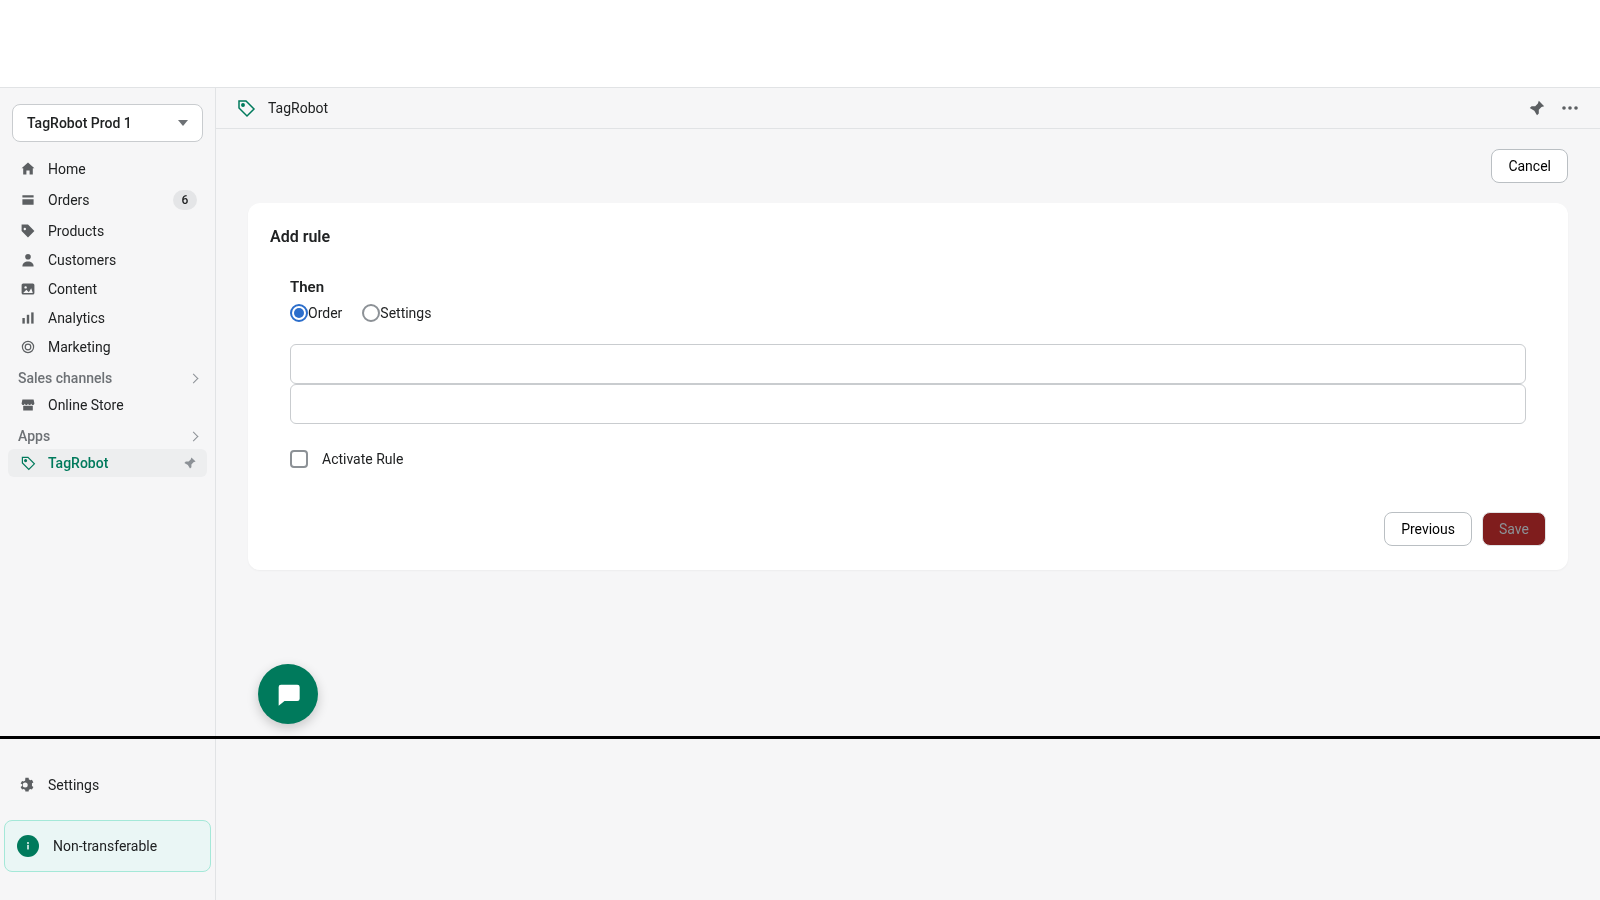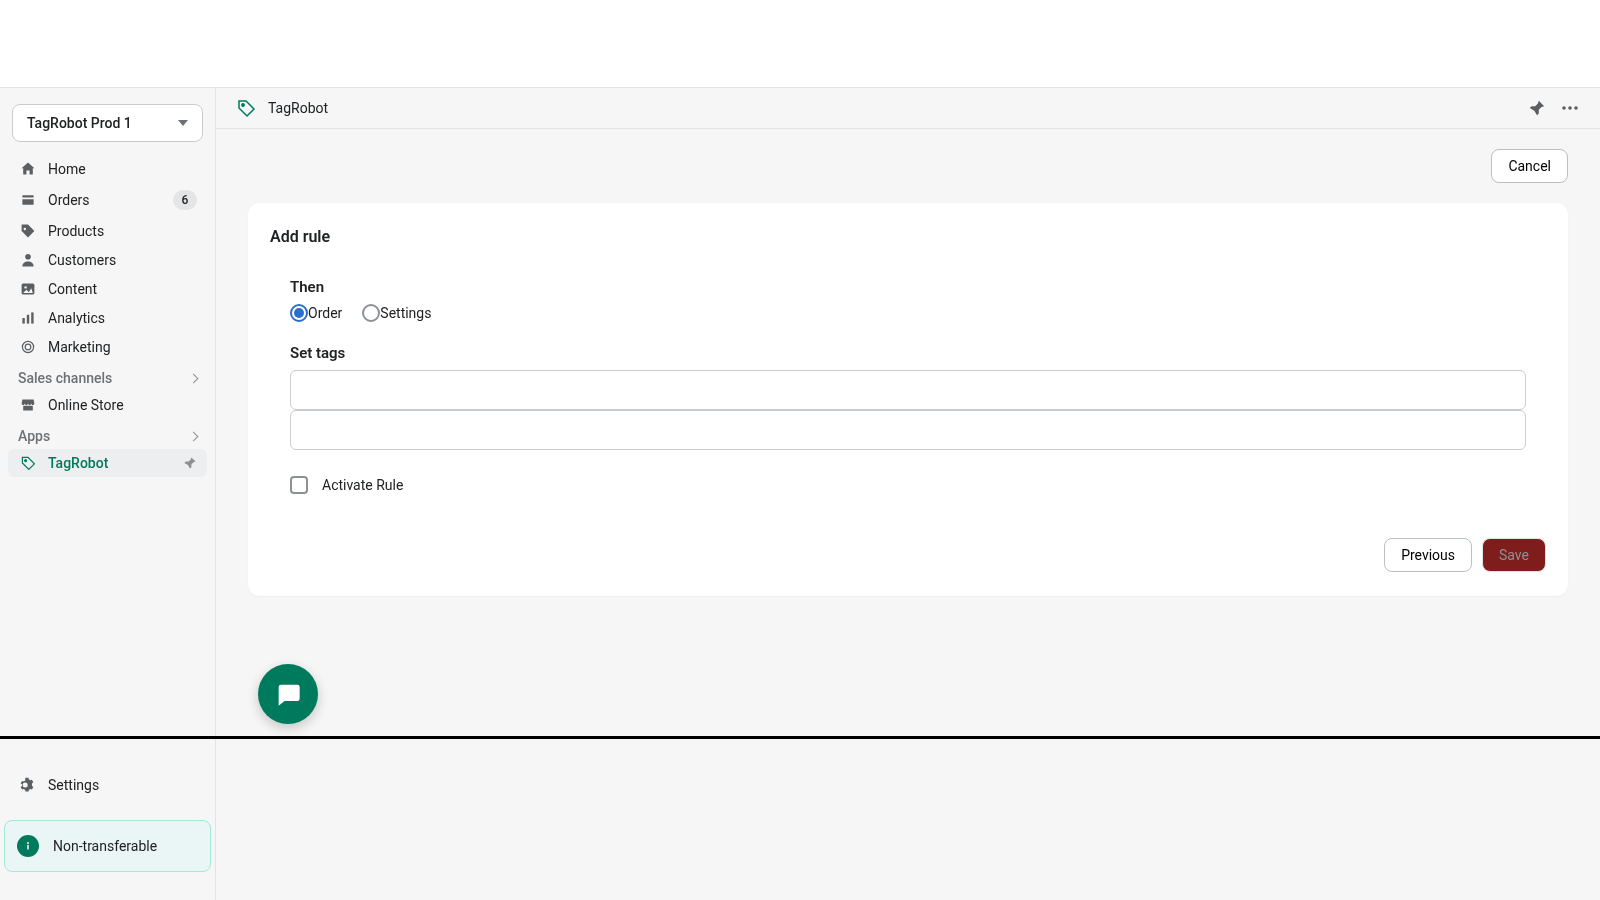--- a/index.html
+++ b/index.html
@@ -225,21 +225,20 @@
           <div class="radio-item">
             <span class="radio checked"></span>
             <span>Order</span>
           </div>
           <div class="radio-item">
             <span class="radio"></span>
             <span>Settings</span>
           </div>
         </div>
 
-        <div class="field-label">Set tags</div>
         <input class="text-input" value="" style="">
 
         <input class="text-input" value="" style="">
 
         <div class="check-row">
           <span class="checkbox"></span>
           <span>Activate Rule</span>
         </div>
       </div>
 

